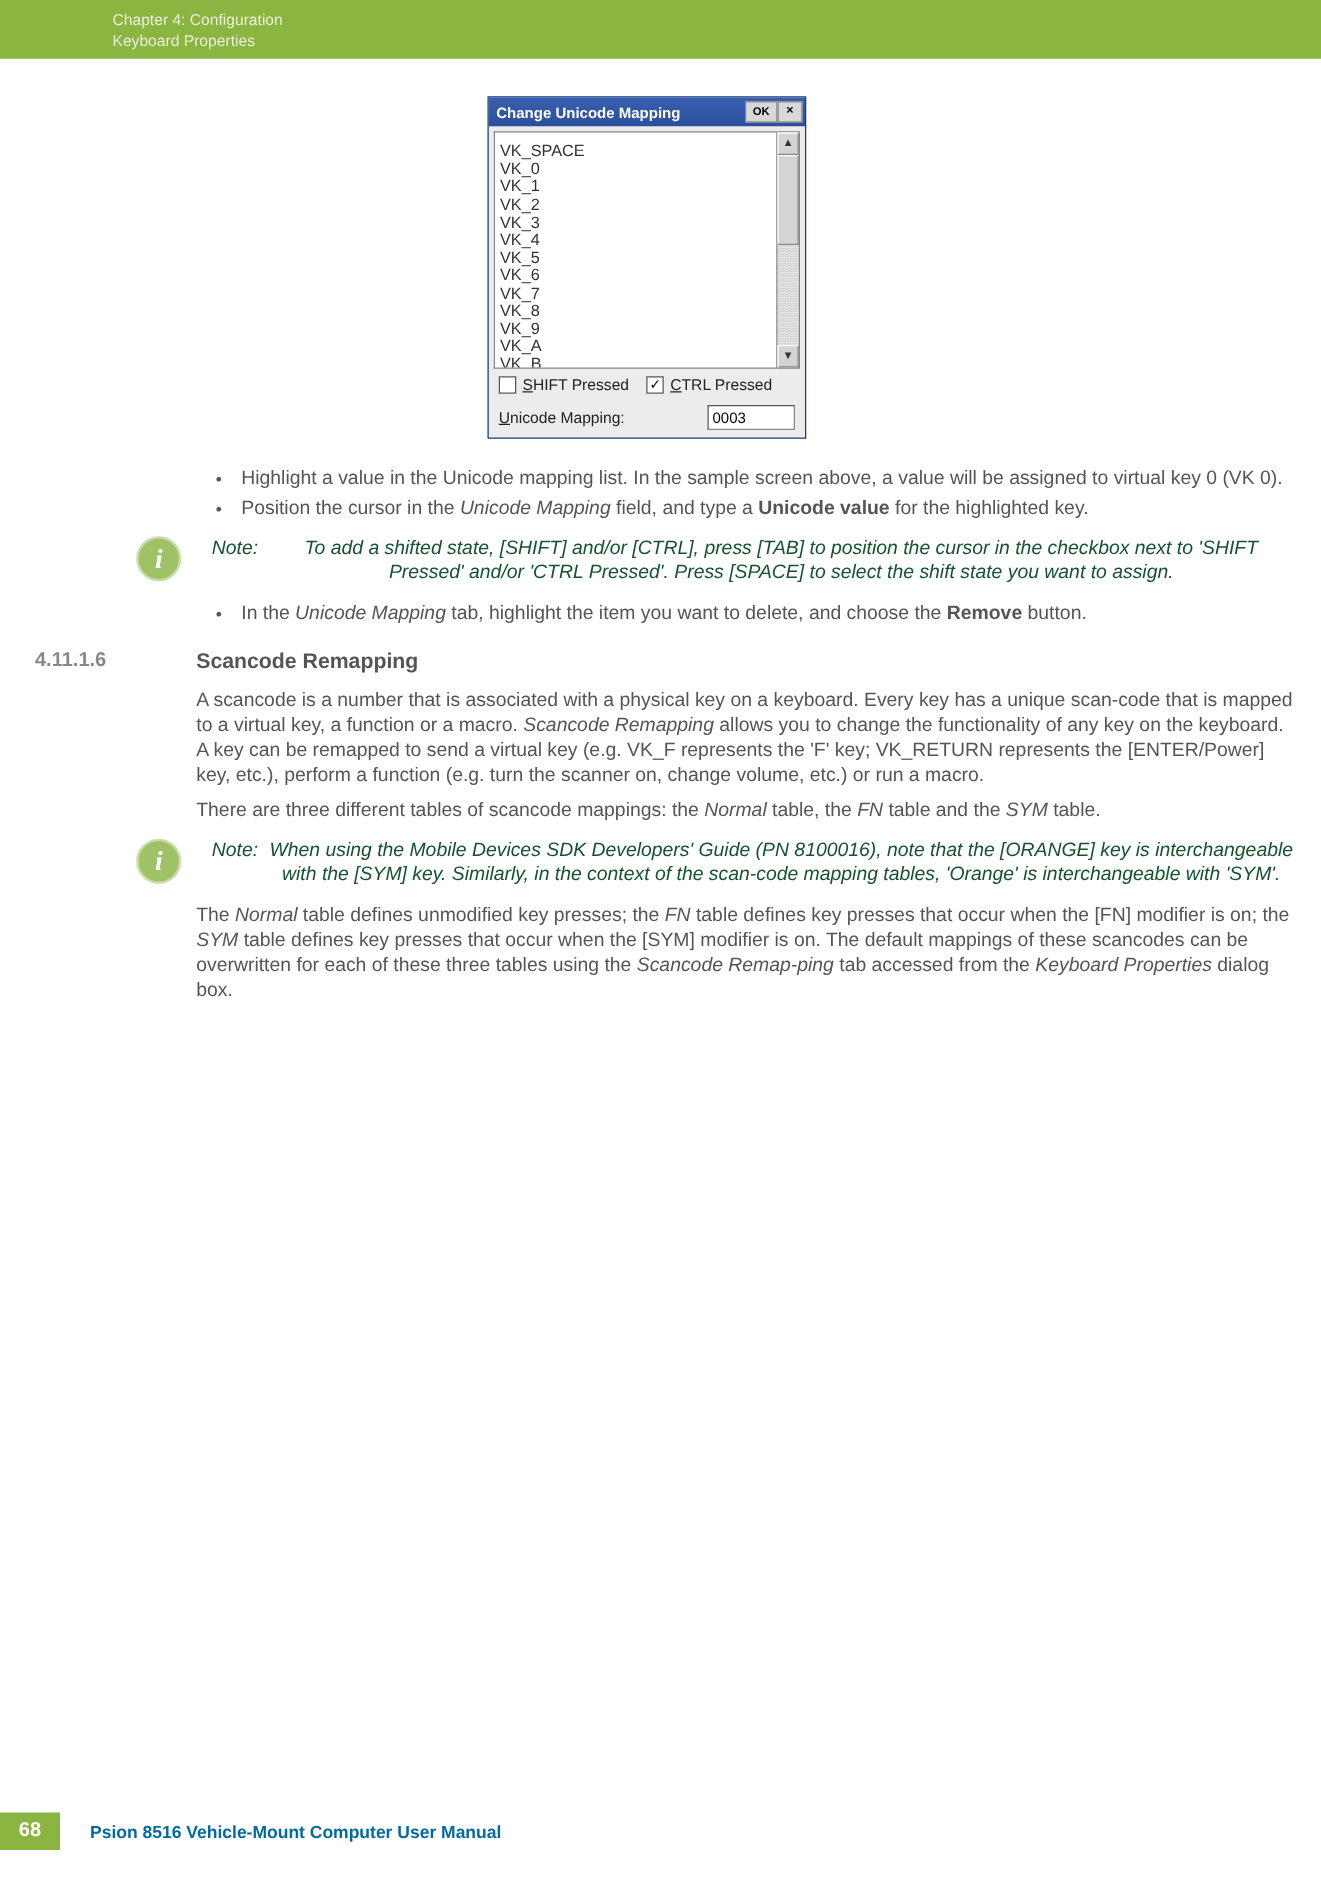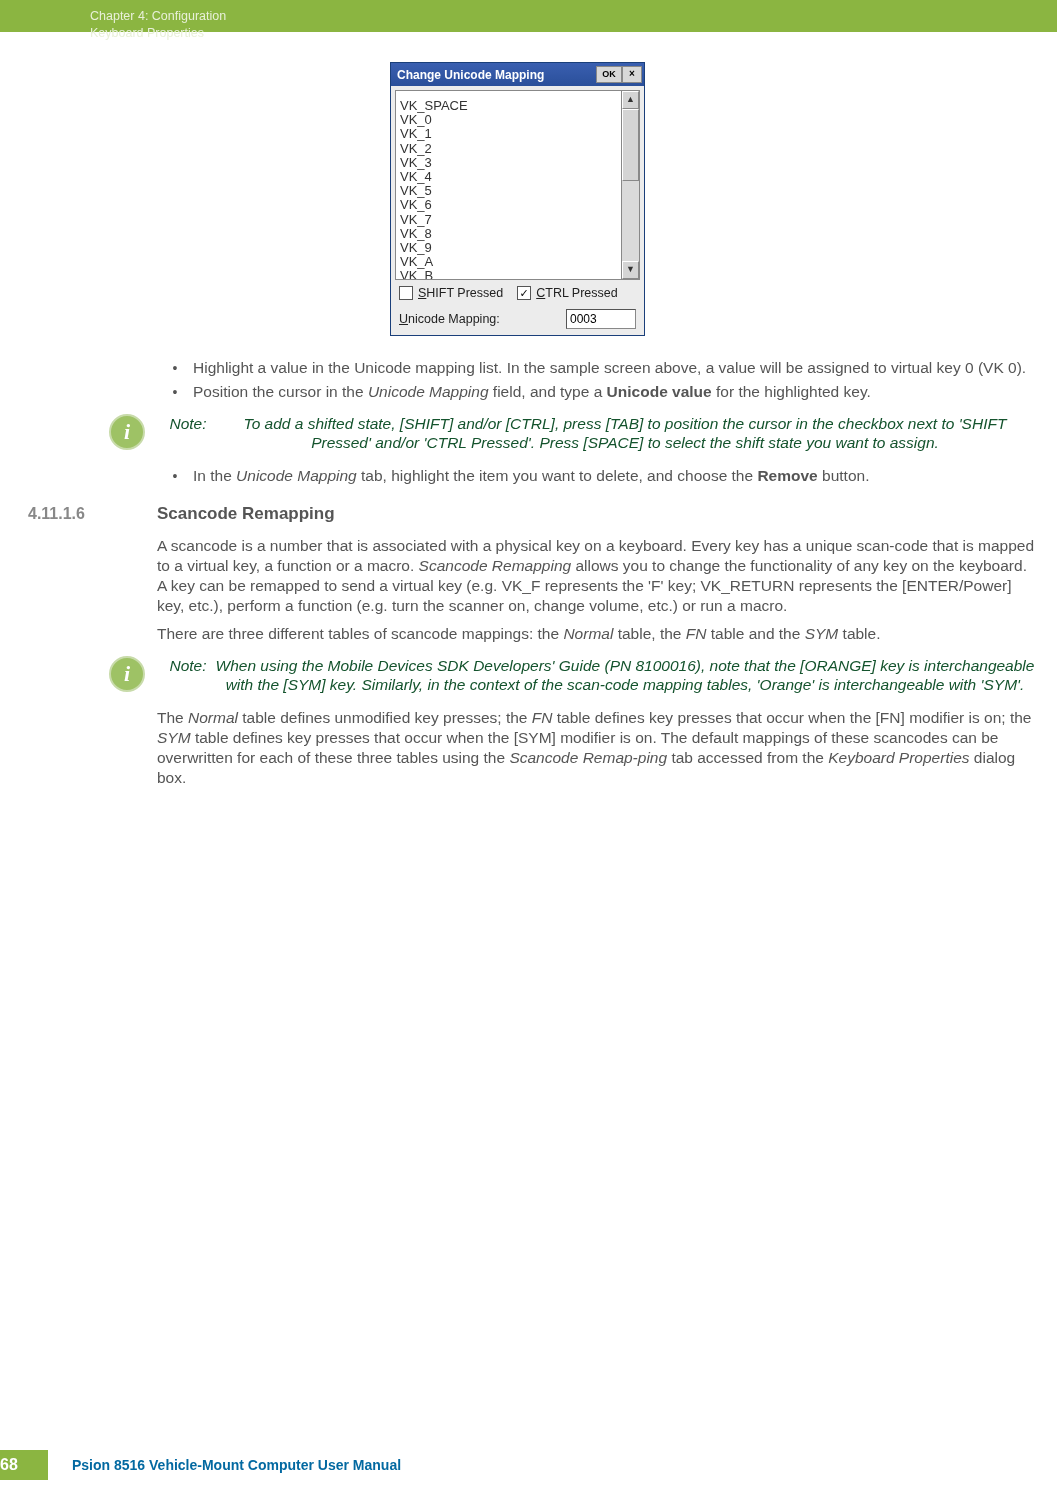--- a/index.html
+++ b/index.html
@@ -6,21 +6,21 @@
   body {
     font-family: Arial, Helvetica, sans-serif;
     background: #ffffff;
     width: 1057px;
     height: 1504px;
     position: relative;
     color: #4a4a4a;
   }
   .header-bar {
     background: #8bb541;
-    height: 32px;
+    height: 47px;
     padding: 8px 0 0 90px;
     color: #e8f0d8;
     font-size: 12.5px;
     line-height: 17px;
   }
   .content-area {
     padding: 30px 22px 0 0;
   }
   .screenshot-wrapper {
     display: flex;
@@ -194,21 +194,21 @@
     left:0;
     display:flex;
     align-items:center;
   }
   .page-num {
     background:#8bb541;
     color:#fff;
     font-weight:bold;
     font-size:16px;
     width:48px; height:30px;
-    text-align:left;
+    text-align:center;
     line-height:30px;
   }
   .footer-text {
     color:#0369a1;
     font-size:14px;
     font-weight:bold;
     margin-left:24px;
   }
 </style>
 </head>

